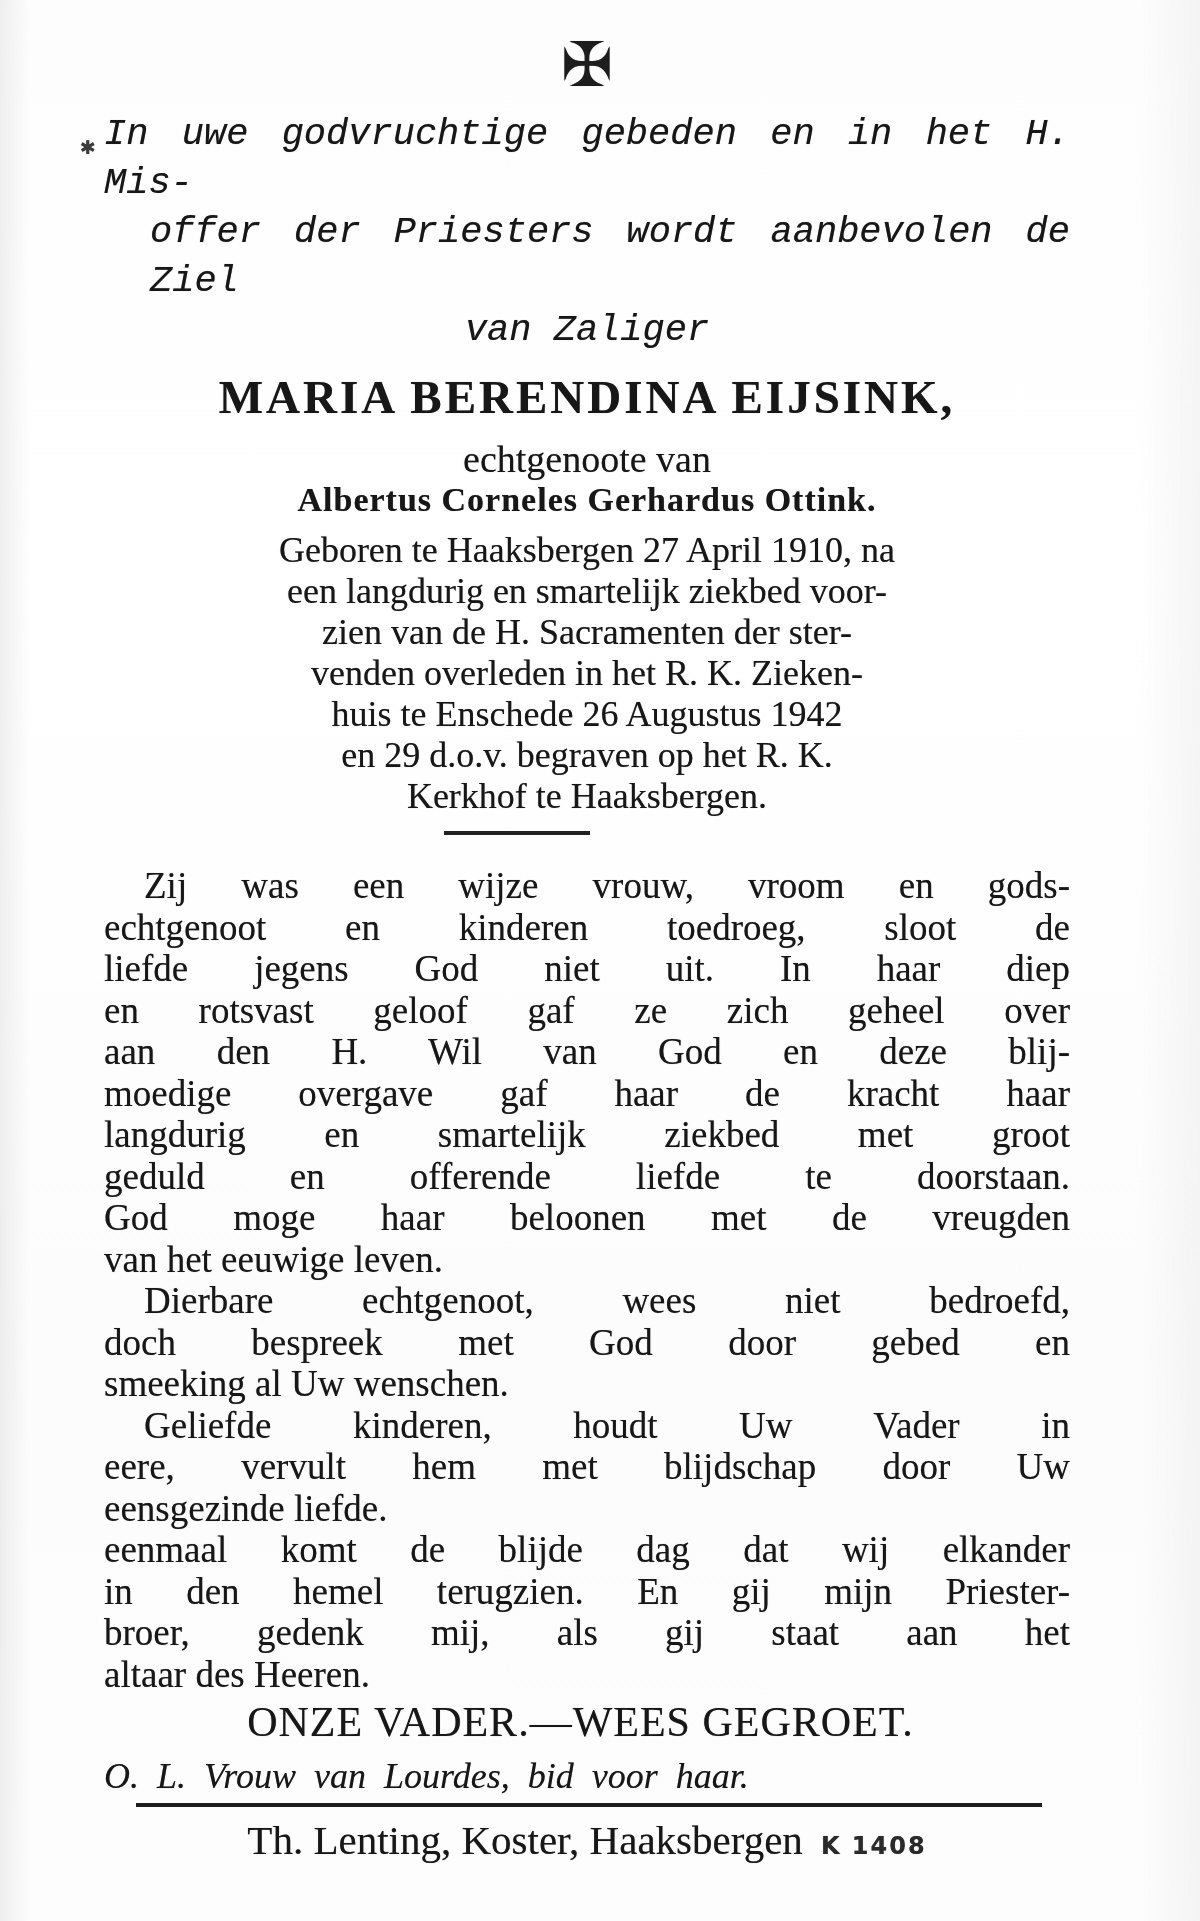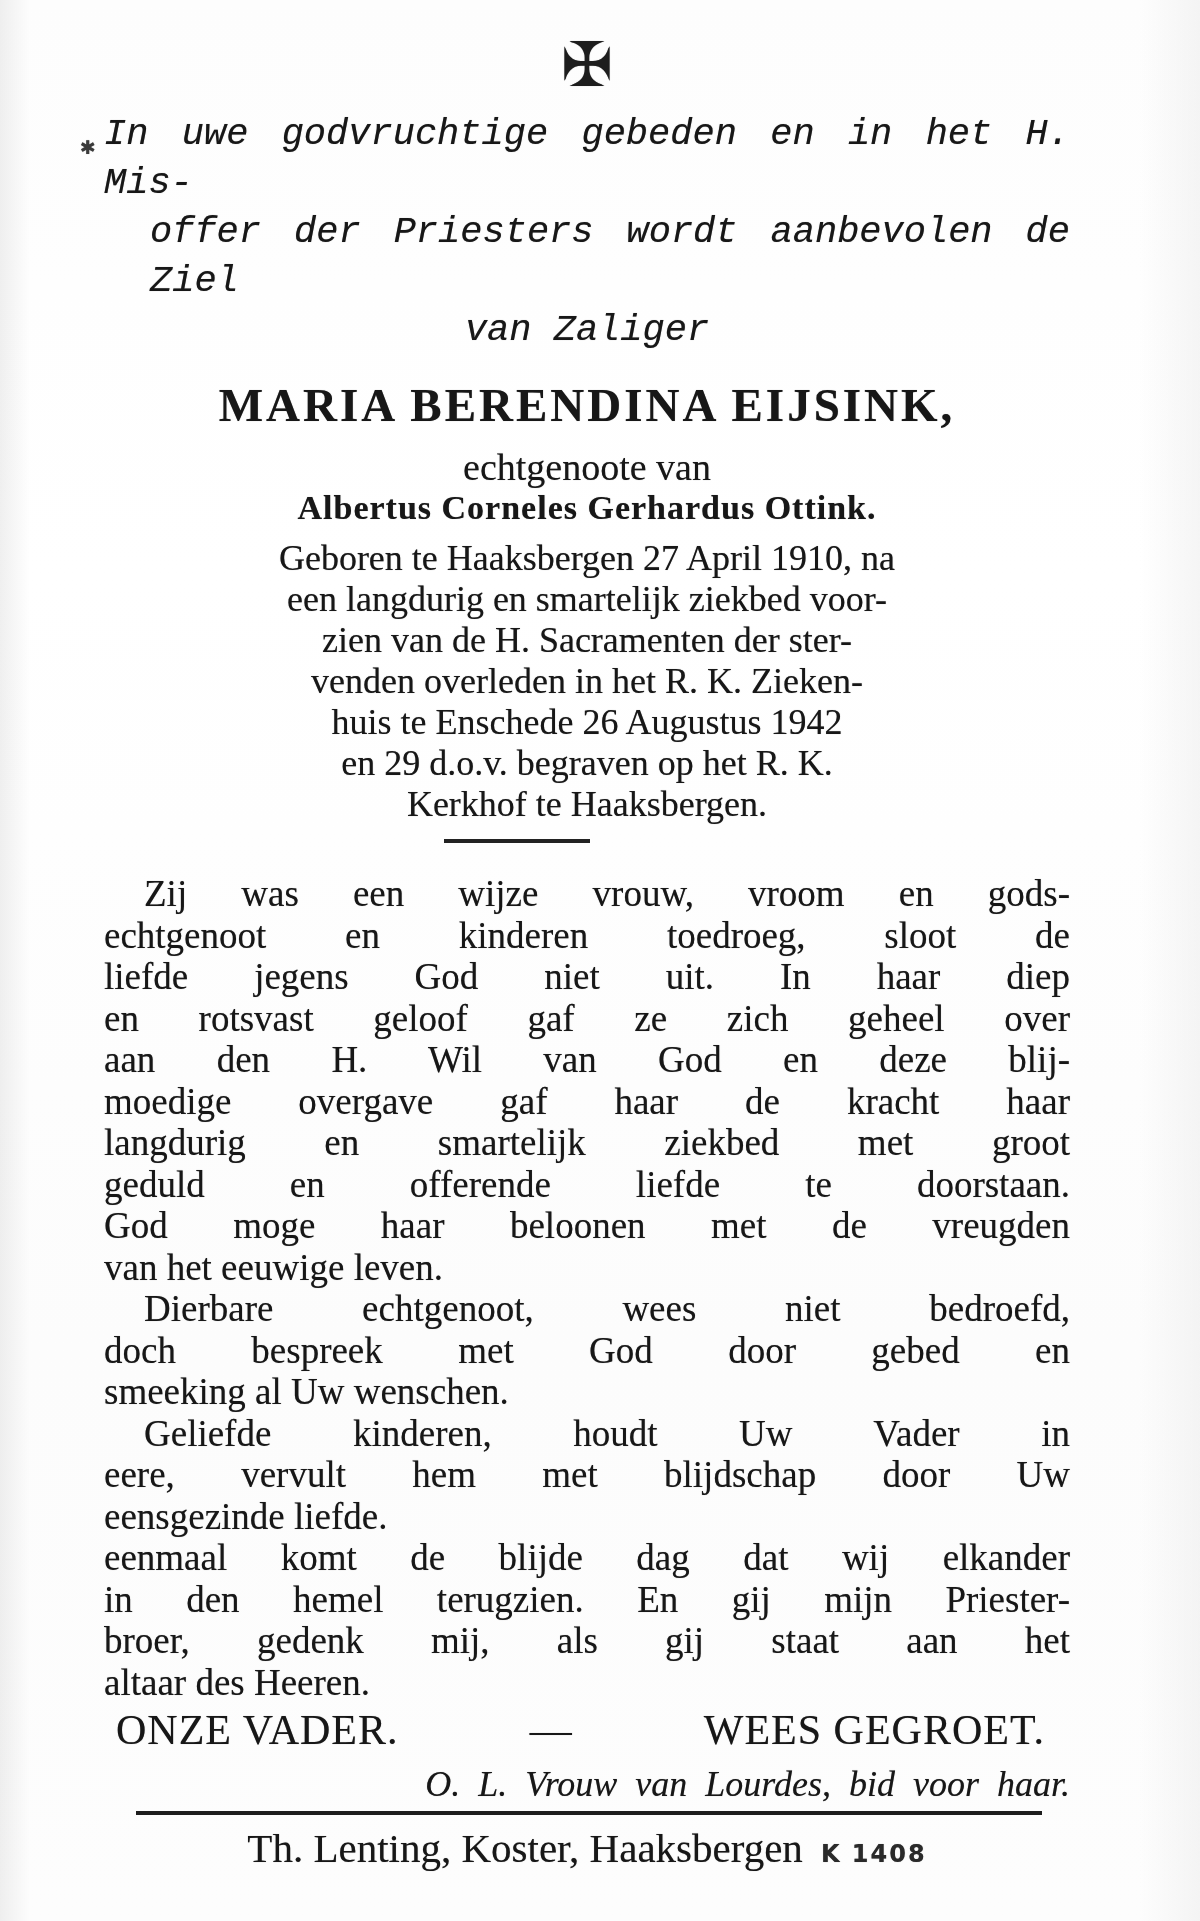--- a/index.html
+++ b/index.html
@@ -26,44 +26,44 @@
   .marker{
     position:absolute;left:80px;top:136px;
     font-family:"DejaVu Sans", sans-serif;
     font-size:19px;color:#3a3a3a;
   }
   .intro{margin-top:14px;font-style:italic;font-size:37px;line-height:49px;}
   .intro .line{text-align:justify;text-align-last:justify;font-family:Liberation Mono, monospace;}
   .intro .line:nth-child(2){padding-left:46px;}
   .intro .line:nth-child(3){text-align:center;text-align-last:center;padding-left:0;}
   .name{
-    margin-top:24px;text-align:center;
+    margin-top:16px;text-align:center;
     font-size:47px;line-height:52px;font-weight:bold;letter-spacing:3px;
   }
   .relation{margin-top:15px;text-align:center;font-size:38px;line-height:42px;}
   .spouse{text-align:center;font-size:34px;line-height:40px;font-weight:bold;letter-spacing:1px;}
   .bio{margin-top:10px;font-size:36px;line-height:41px;}
   .bio .line{text-align:center;}
   .divider{
     margin-top:14px;margin-left:340px;
     width:146px;height:0;
     border-top:4px solid #222;
   }
   .body-text{margin-top:30px;font-size:37px;line-height:41.5px;}
   .body-text .line{text-align:justify;text-align-last:justify;}
   .body-text .line.first{text-indent:40px;}
   .body-text .line.last{text-align-last:left;}
   .prayers{
     margin-top:4px;
-    display:flex;justify-content:space-between;align-items:baseline;
+    display:flex;justify-content:center;align-items:baseline;
     padding:0 25px 0 12px;
     font-size:42px;line-height:47px;letter-spacing:1px;
   }
   .invocation{
-    margin-top:8px;text-align:right;
+    margin-top:8px;text-align:left;
     font-style:italic;font-size:36px;line-height:44px;word-spacing:9px;
   }
   .rule{
     margin-top:5px;margin-left:32px;
     width:906px;height:0;
     border-top:4px solid #1d1d1d;
   }
   .footer{
     margin-top:9px;text-align:center;
     font-size:41px;line-height:48px;

